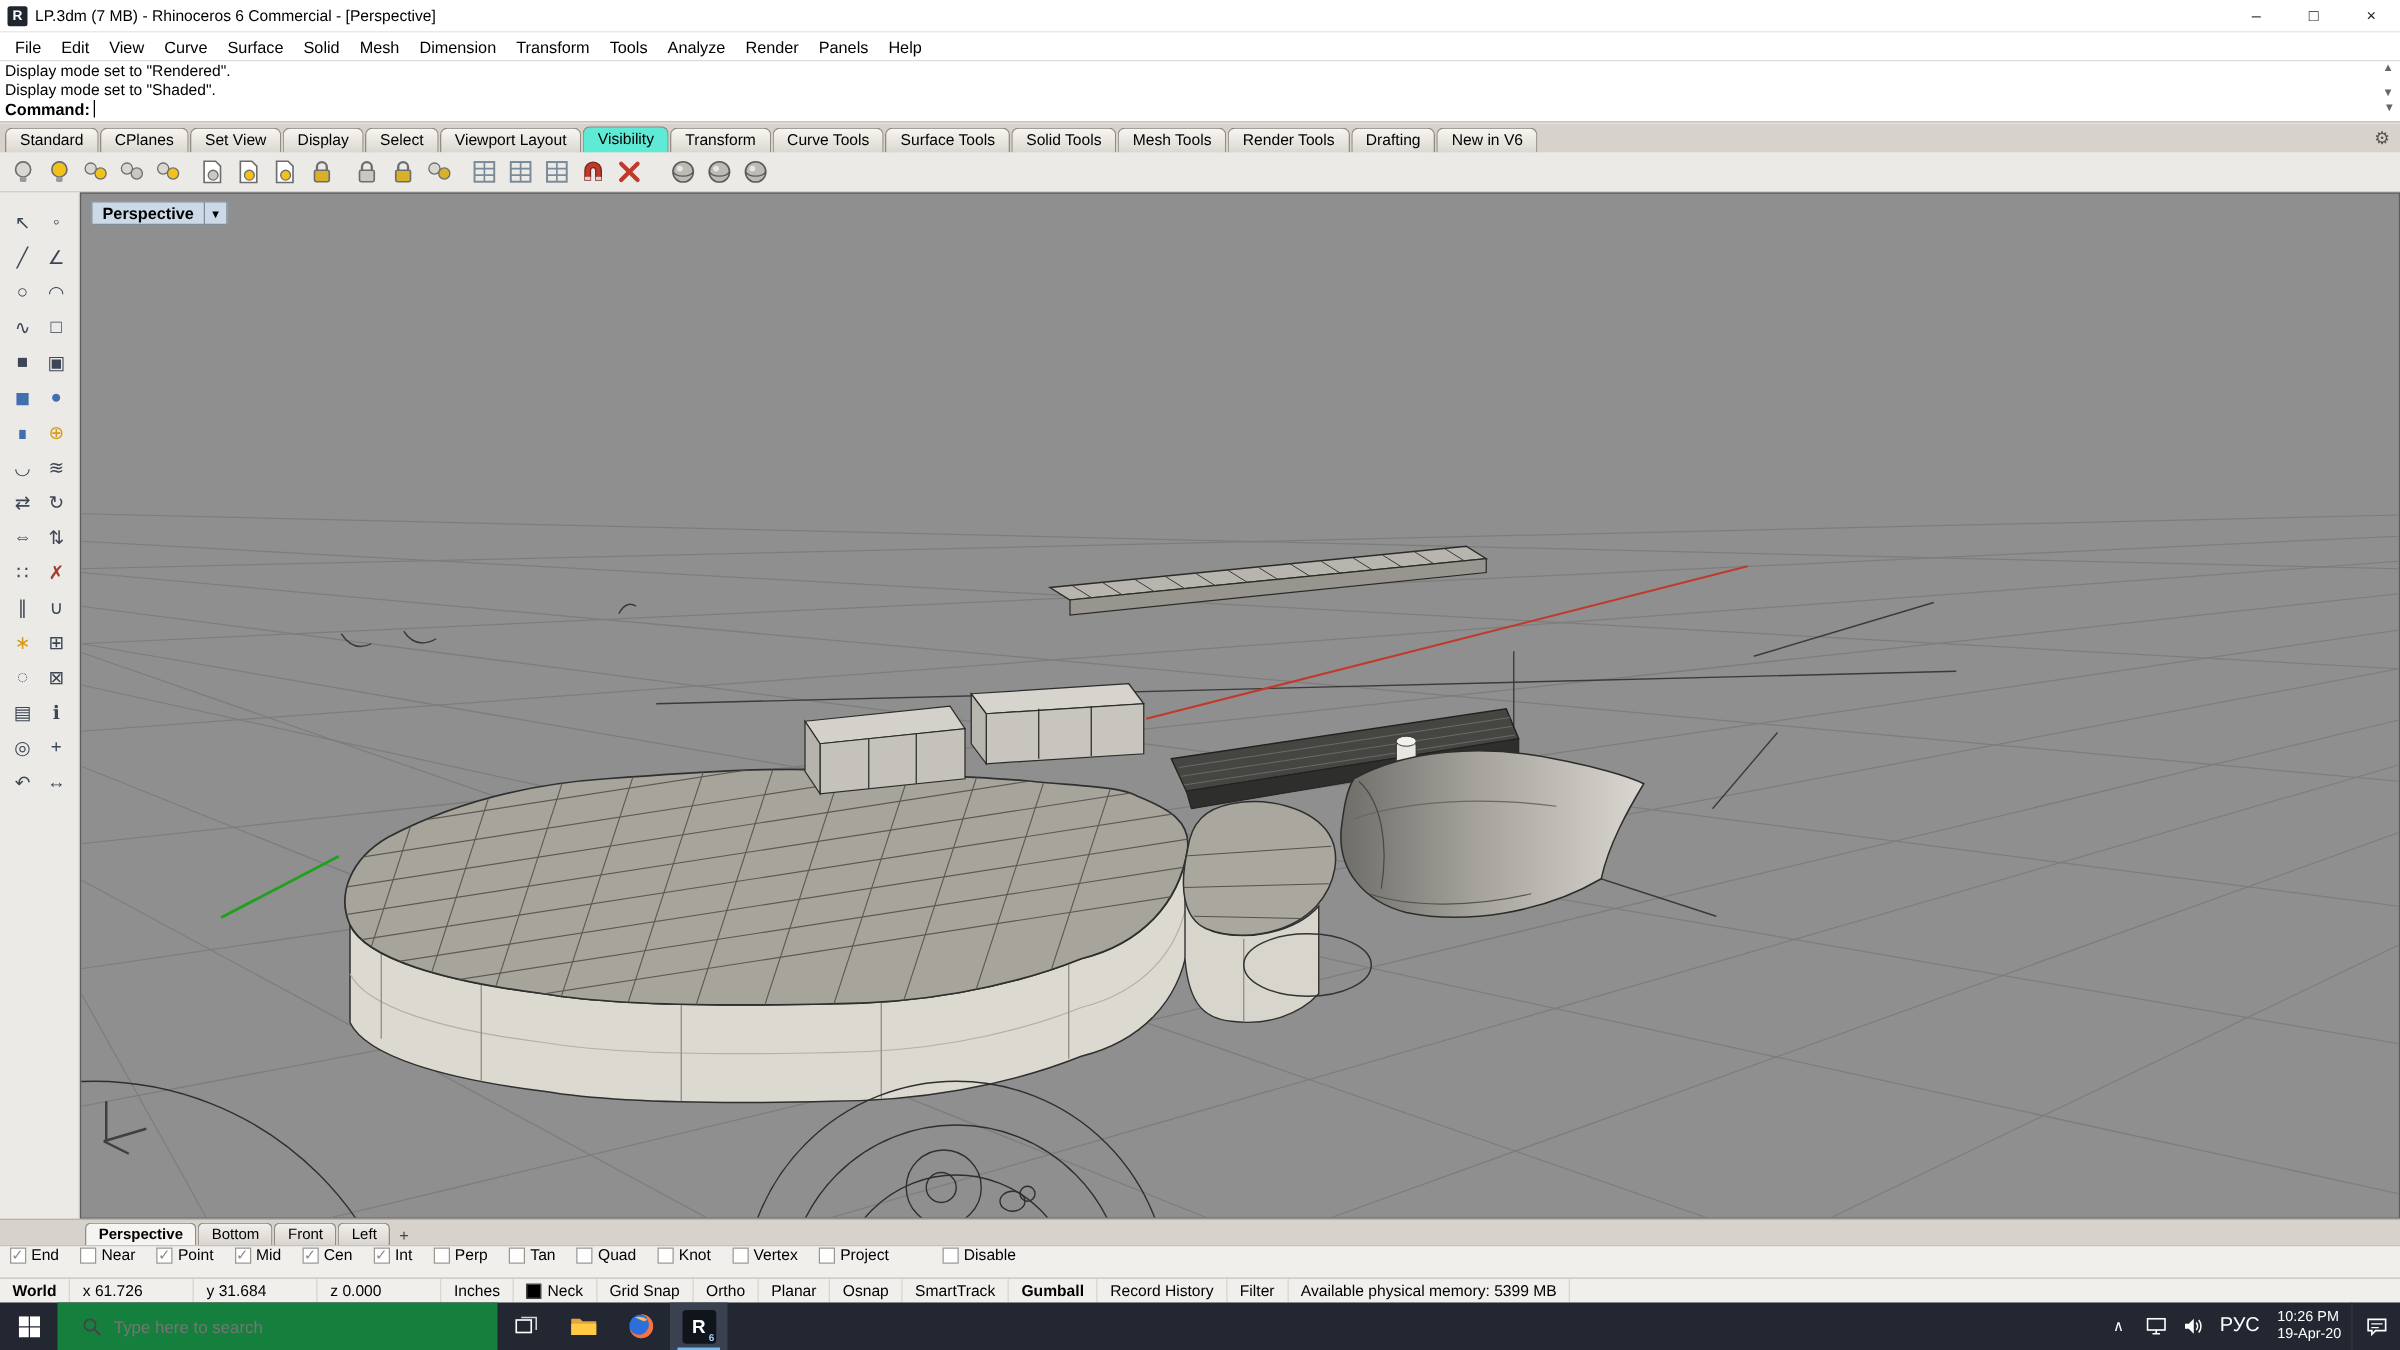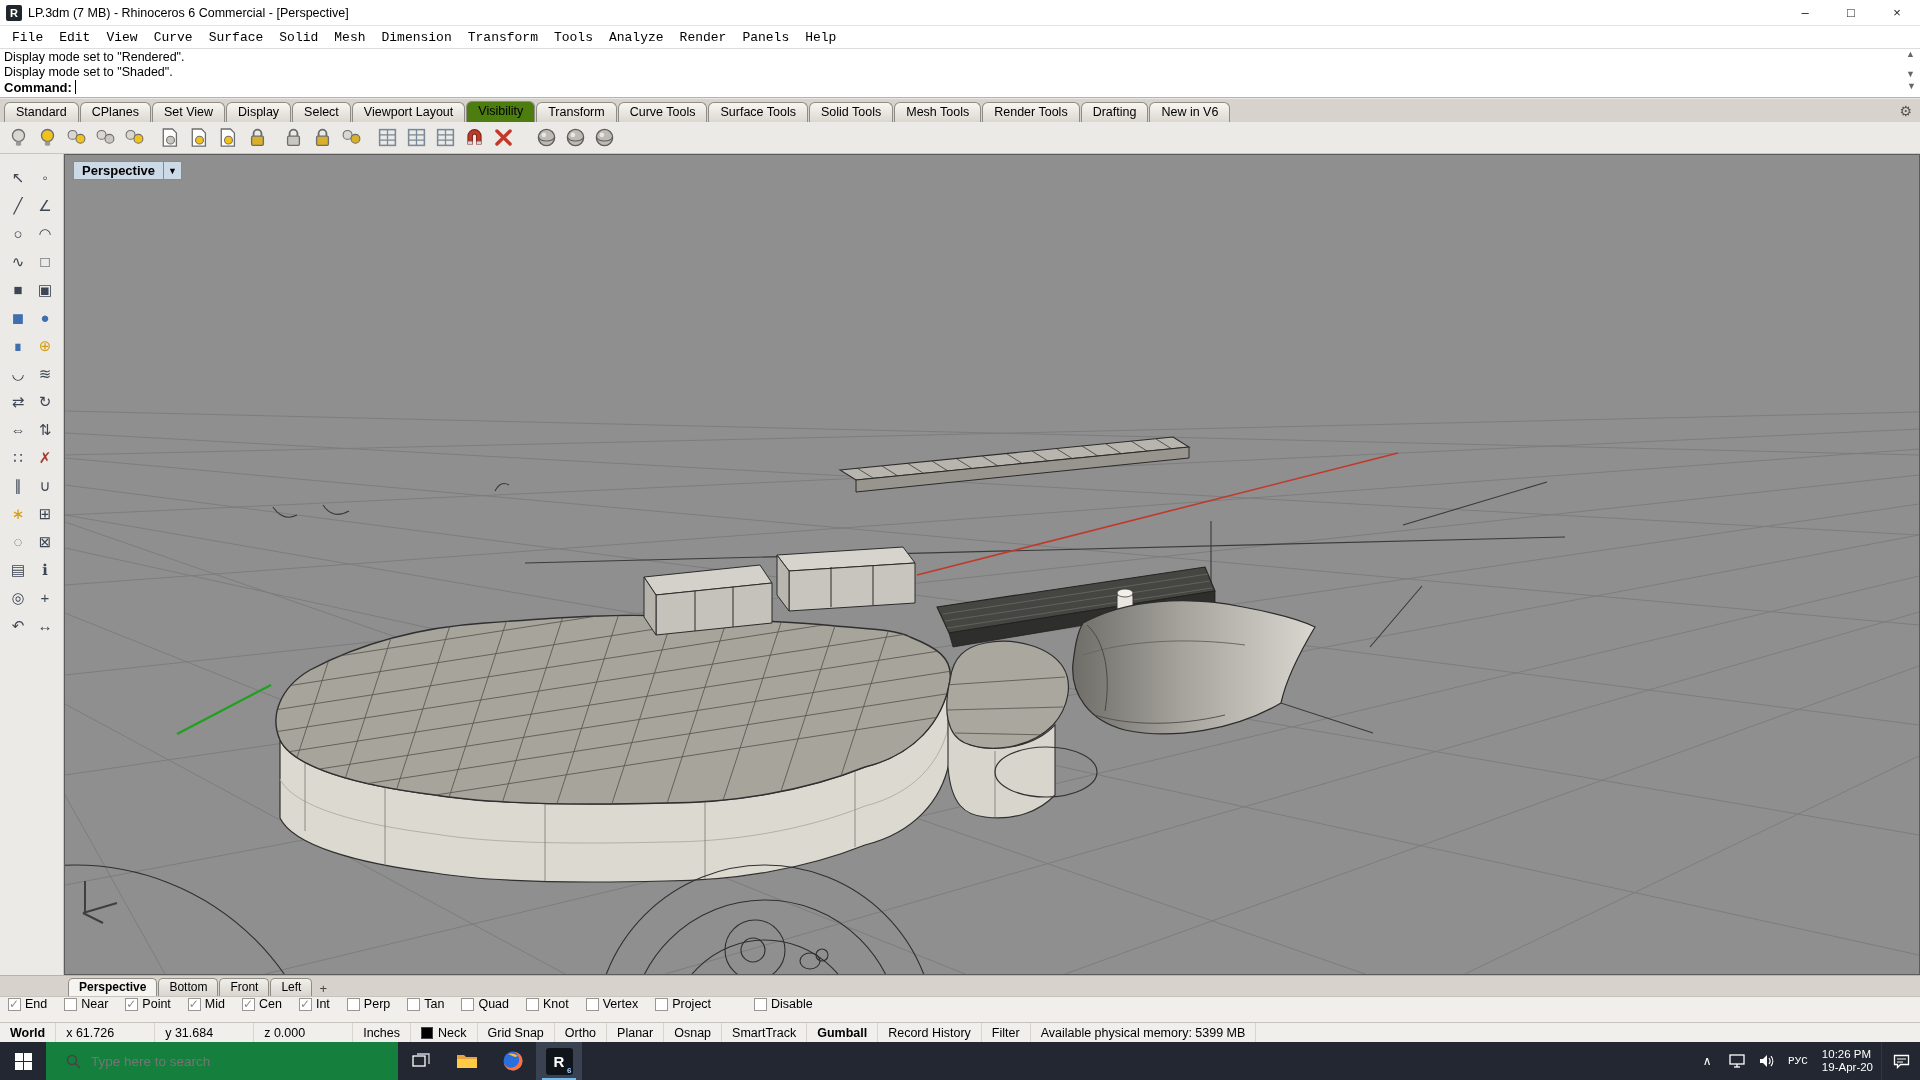--- a/index.html
+++ b/index.html
@@ -10,34 +10,34 @@
   
   #titlebar{top:0;height:26px;background:#ffffff;display:flex;align-items:center;border-bottom:1px solid #e2e2e2;}
   .appicon{width:16px;height:16px;margin:0 6px 0 6px;background:#20262e;color:#fff;font-size:11px;font-weight:bold;
            display:flex;align-items:center;justify-content:center;border-radius:2px;}
   .titletext{font-size:12.5px;}
   .wbtns{margin-left:auto;display:flex;height:100%;}
   .wbtn{width:46px;height:100%;display:flex;align-items:center;justify-content:center;font-size:13px;color:#222;}
 
   
   #menubar{top:26px;height:22px;background:#fff;display:flex;align-items:center;padding-left:4px;}
-  .mi{padding:2px 8px;font-size:13px;font-family:Liberation Mono, monospace;}
+  .mi{padding:2px 8px;font-size:13px;}
 
   
   #cmdhistory{top:48px;height:32px;background:#fff;border-top:1px solid #ddd;padding:1px 2px 0 4px;line-height:15px;font-size:12.5px;}
   #cmdscroll{position:absolute;right:2px;top:49px;width:15px;height:30px;display:flex;flex-direction:column;justify-content:space-between;align-items:center;color:#666;font-size:9px;}
   #cmdline{top:80px;height:18px;background:#fff;font-size:13px;padding-left:4px;display:flex;align-items:flex-start;border-bottom:1px solid #b5b2ab;}
   .caret{display:inline-block;width:1px;height:14px;background:#000;margin-left:3px;}
   #cmdexpand{position:absolute;right:4px;top:81px;font-size:9px;color:#666;}
 
   
   #tabsrow{top:99px;height:23px;background:#d7d3cc;display:flex;align-items:flex-end;padding-left:4px;}
   .tab{font-size:12.5px;padding:2px 11px 3px 11px;margin-right:1px;border:1px solid #8f8c84;border-bottom:none;
        border-radius:6px 6px 0 0;background:linear-gradient(#f8f6f2,#dbd7d0);white-space:nowrap;}
-  .tab.active{background:#4d7c0f;padding-bottom:4px;}
+  .tab.active{background:#5eead4;padding-bottom:4px;}
   .tabgear{margin-left:auto;margin-right:8px;color:#555;font-size:14px;align-self:center;}
 
   
   #toolbar{top:122px;height:32px;background:#eceae6;border-bottom:1px solid #c9c6bf;display:flex;align-items:center;padding-left:4px;}
   .tbtn{width:29px;height:28px;display:flex;align-items:center;justify-content:center;}
   .tico{width:21px;height:21px;}
   .tsep{width:7px;height:22px;}
   .ic-yellow{color:#f2c21b;}
   .ic-gray{color:#d9d7d0;}
   .ic-dim{color:#c9c7c0;}
@@ -83,21 +83,21 @@
   #tbsearch{width:352px;height:38px;background:#15803d;display:flex;align-items:center;padding-left:20px;box-sizing:border-box;gap:8px;}
   #tbsearch input{border:none;outline:none;font-size:13.5px;width:280px;color:#222;font-family:"Liberation Sans","DejaVu Sans",sans-serif;background:transparent;}
   .appbtn{width:46px;height:38px;display:flex;align-items:center;justify-content:center;position:relative;}
   .appbtn.active{background:#3a4150;}
   .appbtn.active::after{content:"";position:absolute;left:6px;right:6px;bottom:0;height:2px;background:#76b9ed;}
   .rhinotile{width:27px;height:27px;background:#10151c;border-radius:3px;color:#fff;font-weight:bold;font-size:15px;display:flex;align-items:center;justify-content:center;position:relative;}
   .rhinotile .v6{position:absolute;right:1px;bottom:0;font-size:8px;color:#9fd1ff;}
   #tray{margin-left:auto;display:flex;align-items:center;height:38px;}
   .trayic{width:30px;height:38px;display:flex;align-items:center;justify-content:center;font-size:12px;}
   #clock{font-size:11.5px;line-height:13px;padding:0 8px;}
-  #lang{font-size:11px;padding:0 6px;font-family:Liberation Mono, monospace;}
+  #lang{font-size:16px;padding:0 6px;}
   #notif{width:38px;height:38px;display:flex;align-items:center;justify-content:center;border-left:1px solid #303744;}
 </style>
 </head>
 <body>
 
 <svg width="0" height="0" style="position:absolute" aria-hidden="true">
   <defs>
     <symbol id="s-bulb" viewBox="0 0 16 16">
       <circle cx="8" cy="6.5" r="4.6" fill="currentColor" stroke="#6d6d6d" stroke-width="1"></circle>
       <rect x="6" y="11" width="4" height="3.2" rx="1" fill="#9a9a9a"></rect>

